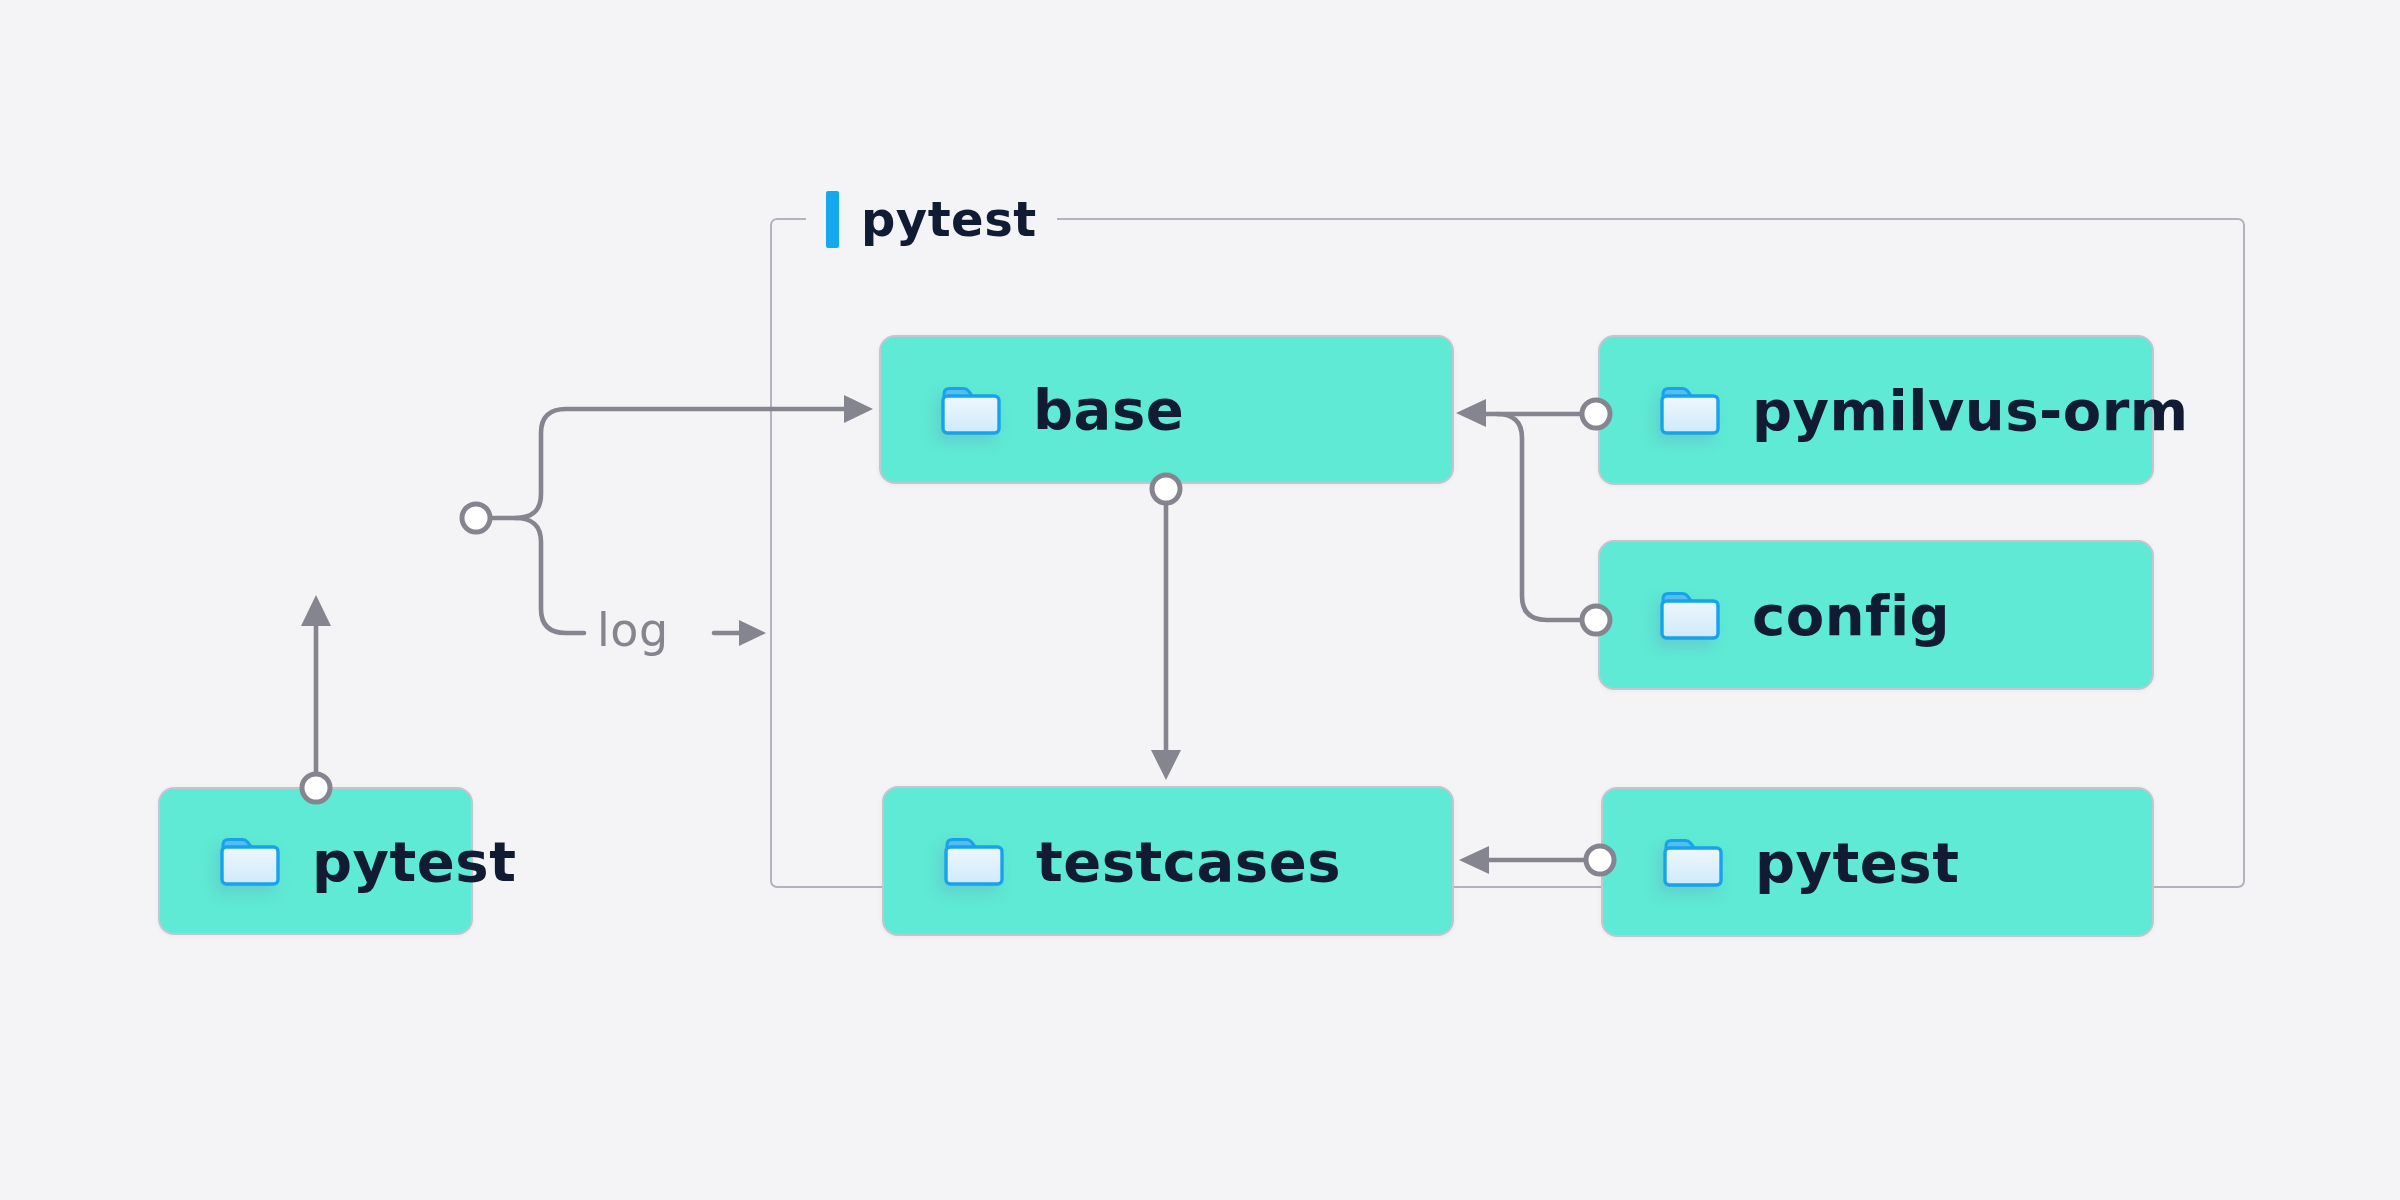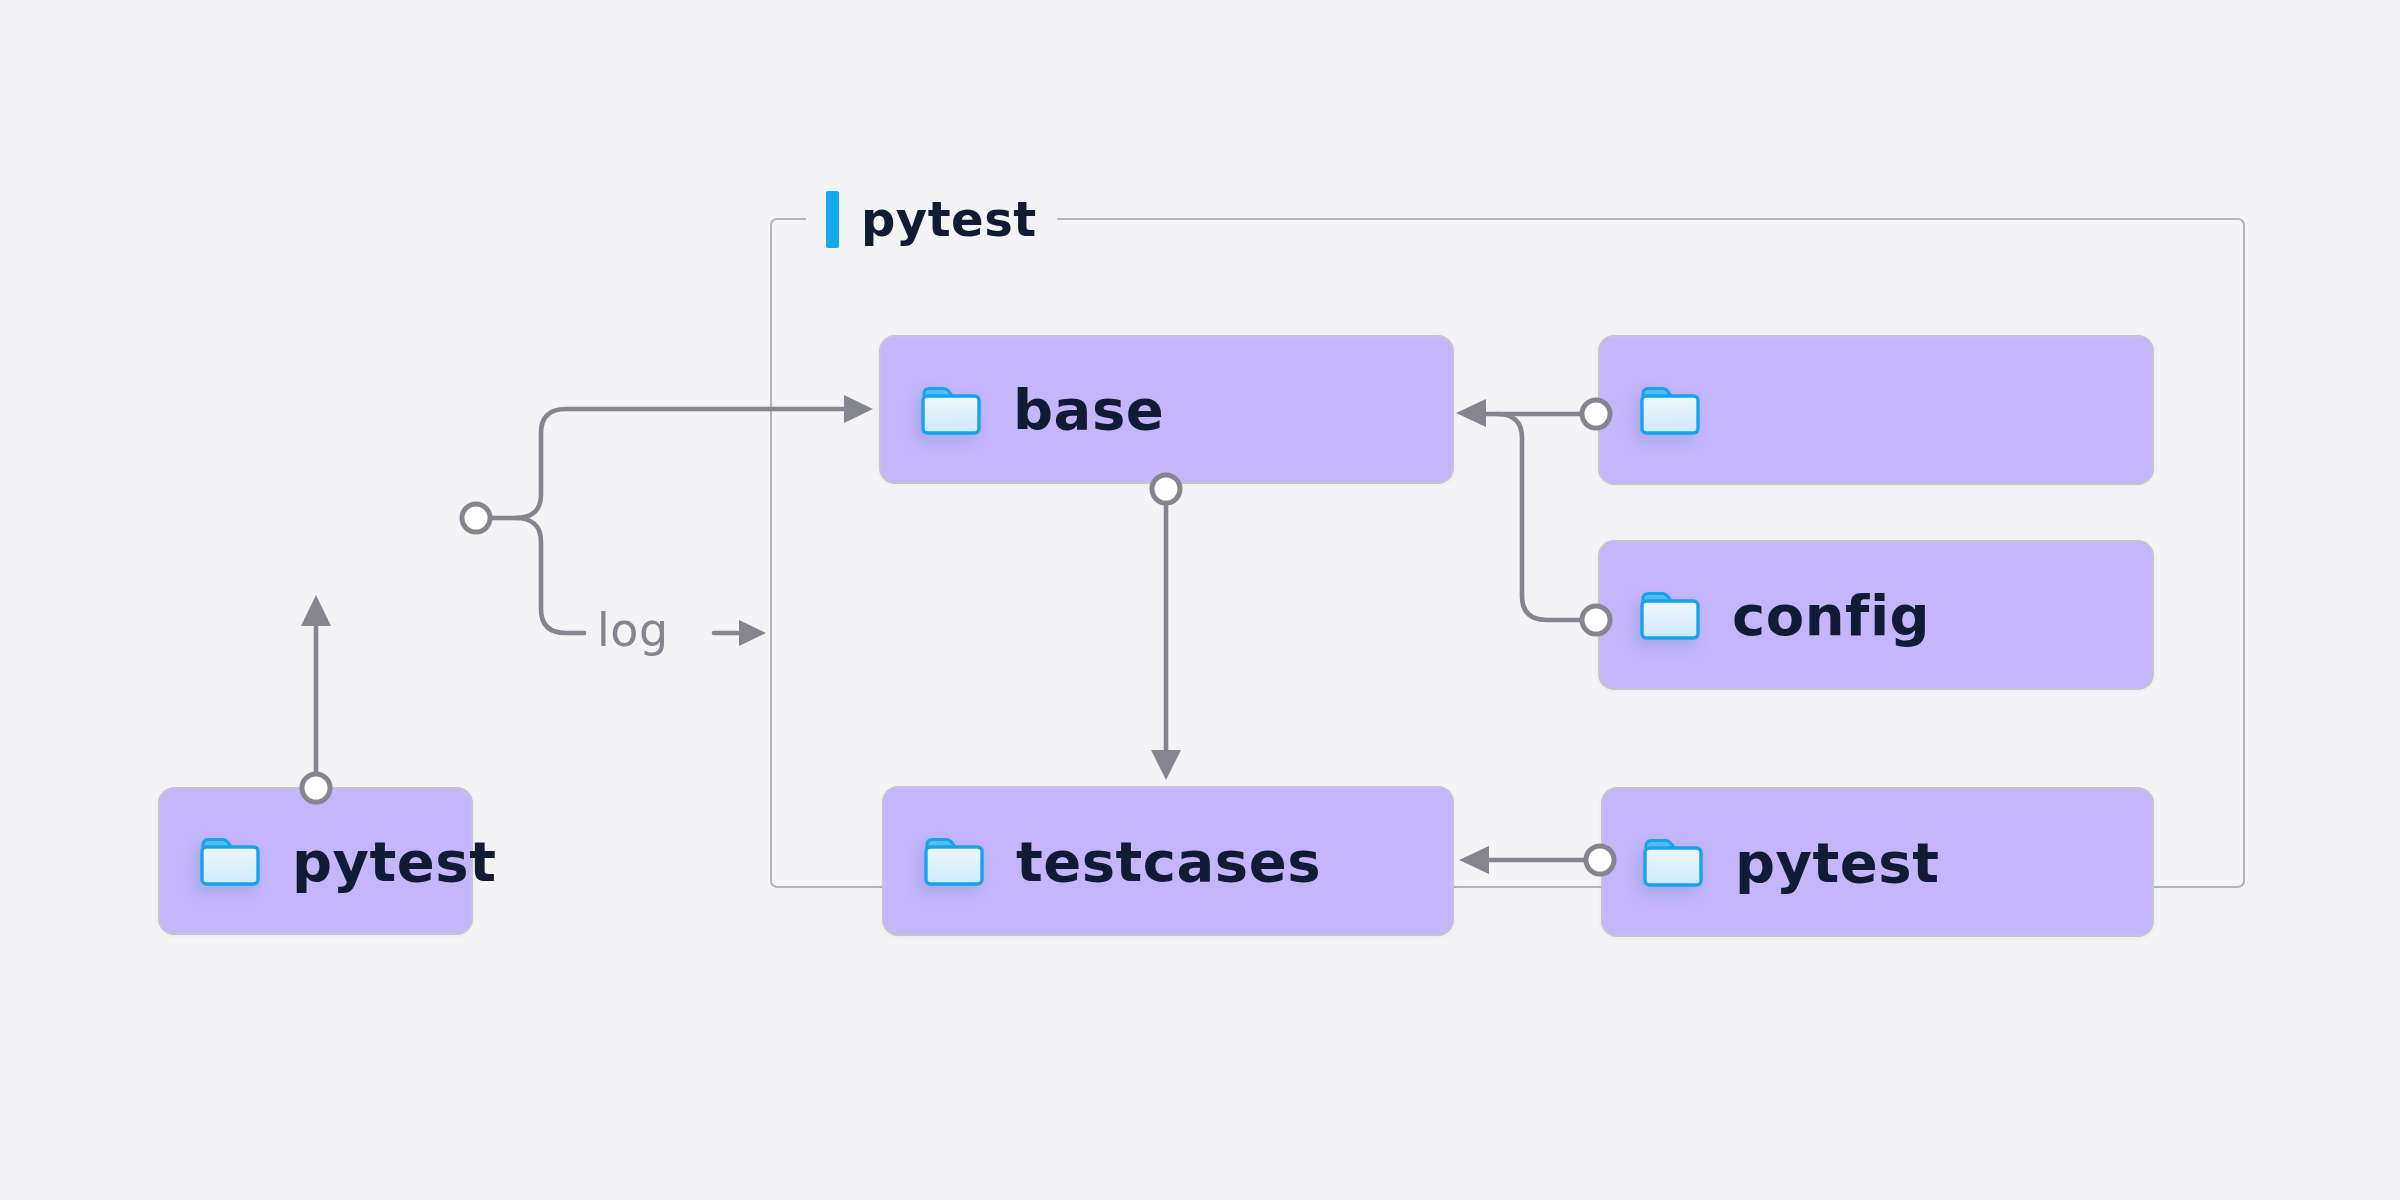--- a/index.html
+++ b/index.html
@@ -31,22 +31,22 @@
   }
   .group-label .bar{
     width:13px;height:57px;background:var(--accent-blue);border-radius:2px;
   }
   .group-label .gtext{
     font-size:48px;font-weight:bold;color:var(--text-navy);letter-spacing:.5px;
   }
   
   .node{
     position:absolute;display:flex;align-items:center;gap:30px;
-    background:#c4b5fd;border:2.5px solid var(--node-border);border-radius:16px;
-    padding-left:38px;box-shadow:0 1px 5px rgba(30,40,70,.05);
+    background:#5eead4;border:2.5px solid var(--node-border);border-radius:16px;
+    padding-left:58px;box-shadow:0 1px 5px rgba(30,40,70,.05);
   }
   .node .nlabel{
     font-size:56px;font-weight:bold;color:var(--text-navy);letter-spacing:.5px;
     white-space:nowrap;
   }
   .folder{
     width:64px;height:54px;flex:0 0 auto;
     filter:drop-shadow(-5px 7px 7px rgba(110,150,190,.32));
   }
   .folder .ftab{fill:var(--folder-tab);stroke:var(--folder-stroke);stroke-width:3;stroke-linejoin:round}
@@ -105,20 +105,21 @@
         <rect class="fbody" x="4" y="13" width="56" height="37" rx="4.5"></rect>
       </svg>
       <span class="nlabel">base</span>
     </div>
 
     <div class="node n-pymilvus">
       <svg class="folder" viewBox="0 0 64 54">
         <path class="ftab" d="M5 26 V11 Q5 5.5 10.5 5.5 H24.5 Q27.5 5.5 29.5 8 L34 14 H5 Z"></path>
         <rect class="fbody" x="4" y="13" width="56" height="37" rx="4.5"></rect>
       </svg>
+      <span class="nlabel">pymilvus-orm</span>
     </div>
 
     <div class="node n-check">
       <svg class="folder" viewBox="0 0 64 54">
         <path class="ftab" d="M5 26 V11 Q5 5.5 10.5 5.5 H24.5 Q27.5 5.5 29.5 8 L34 14 H5 Z"></path>
         <rect class="fbody" x="4" y="13" width="56" height="37" rx="4.5"></rect>
       </svg>
       <span class="nlabel">config</span>
     </div>
 

